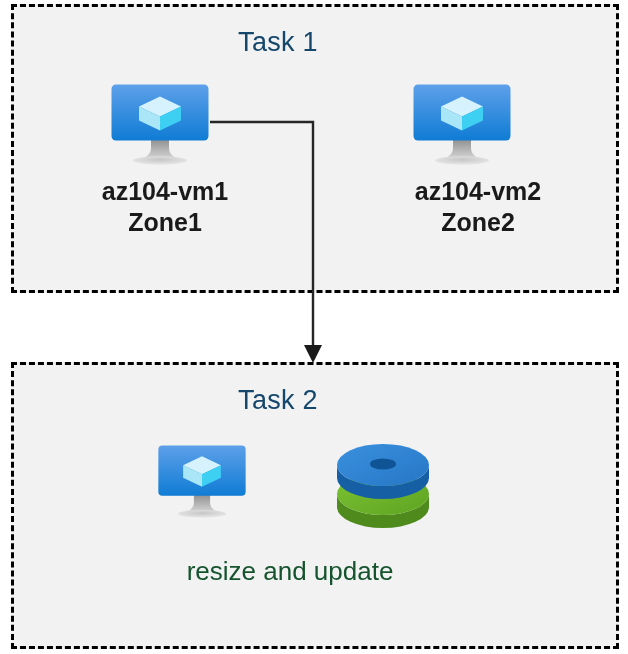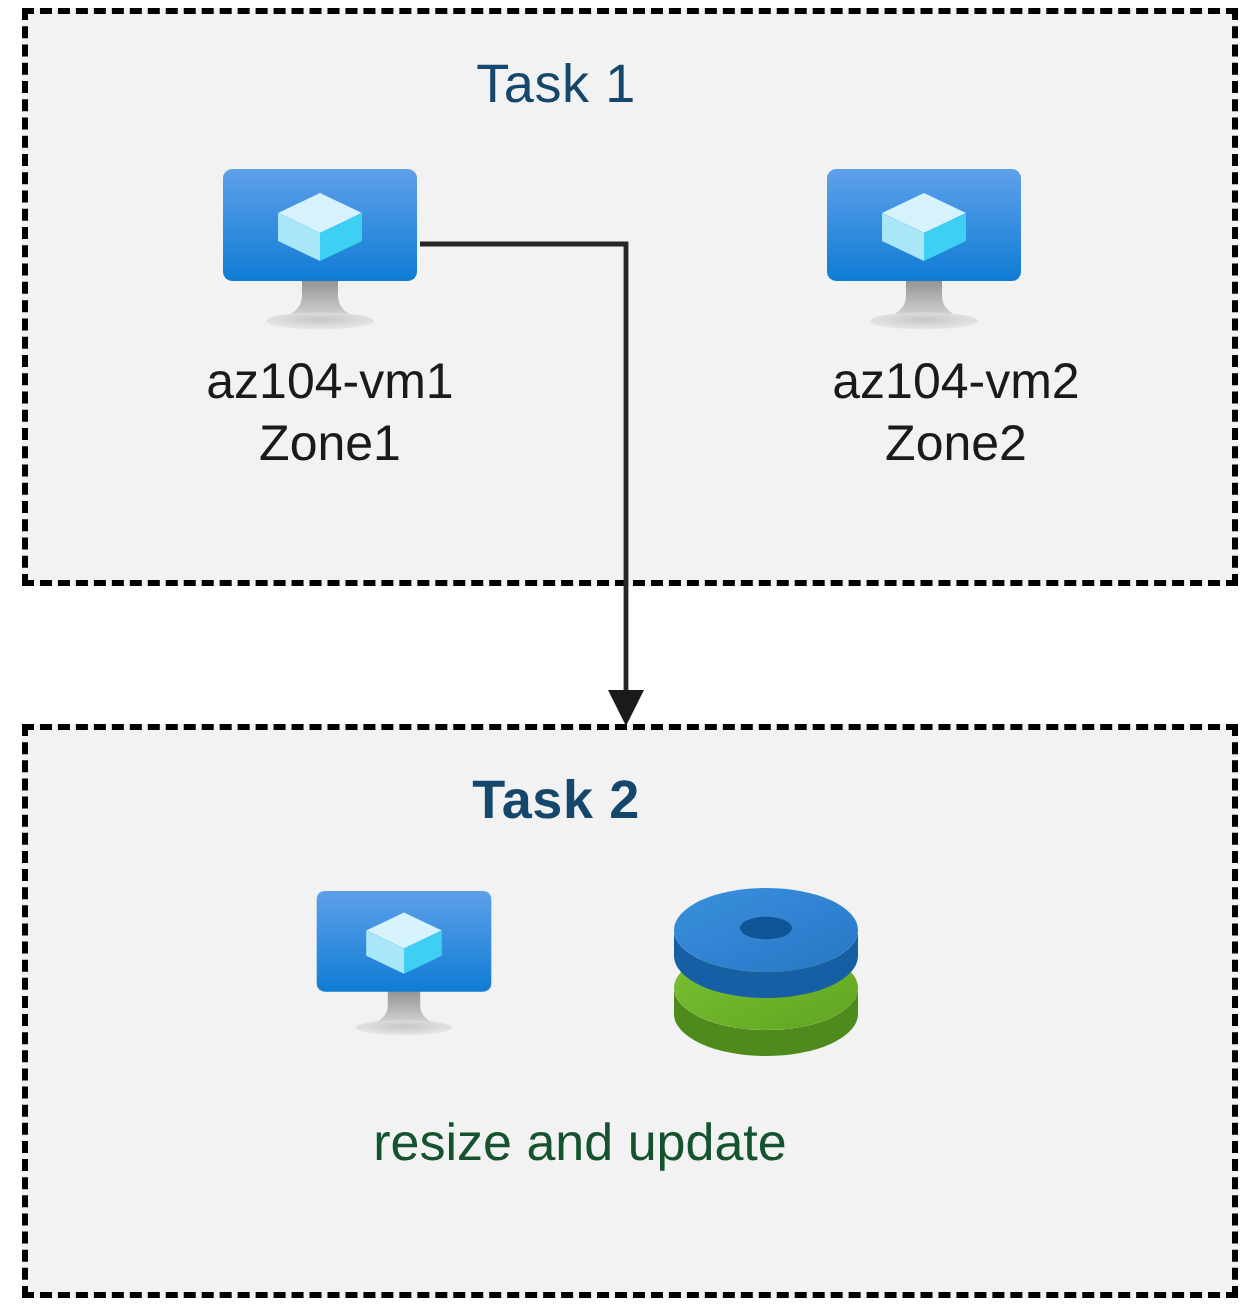--- a/index.html
+++ b/index.html
@@ -48,21 +48,21 @@
     width: 100%;
     text-align: center;
     color: #14476b;
     font-size: 27px;
     font-family: "Liberation Sans", sans-serif;
     letter-spacing: 0.3px;
     line-height: 1;
     white-space: nowrap;
   }
   #task1-title { top: 29px; }
-  #task2-title { top: 387px; font-weight: bold; }
+  #task2-title { top: 387px; }
 
   
   .vm-icon {
     position: absolute;
   }
   .vm-icon svg { display: block; }
 
   #vm1-icon { left: 110px; top: 83px; }
   #vm2-icon { left: 412px; top: 83px; }
   #vm3-icon { left: 157px; top: 444px; }
@@ -77,20 +77,21 @@
 
   
   .vm-label {
     position: absolute;
     text-align: center;
     color: #1a1a1a;
     font-size: 25px;
     line-height: 31px;
     font-family: "Liberation Sans", sans-serif;
     white-space: nowrap;
+    font-weight: bold;
   }
   #vm1-label { left: 55px; top: 176px; width: 220px; }
   #vm2-label { left: 368px; top: 176px; width: 220px; text-align: center; }
 
   #task2-caption {
     position: absolute;
     left: 60px;
     top: 555px;
     width: 460px;
     text-align: center;

